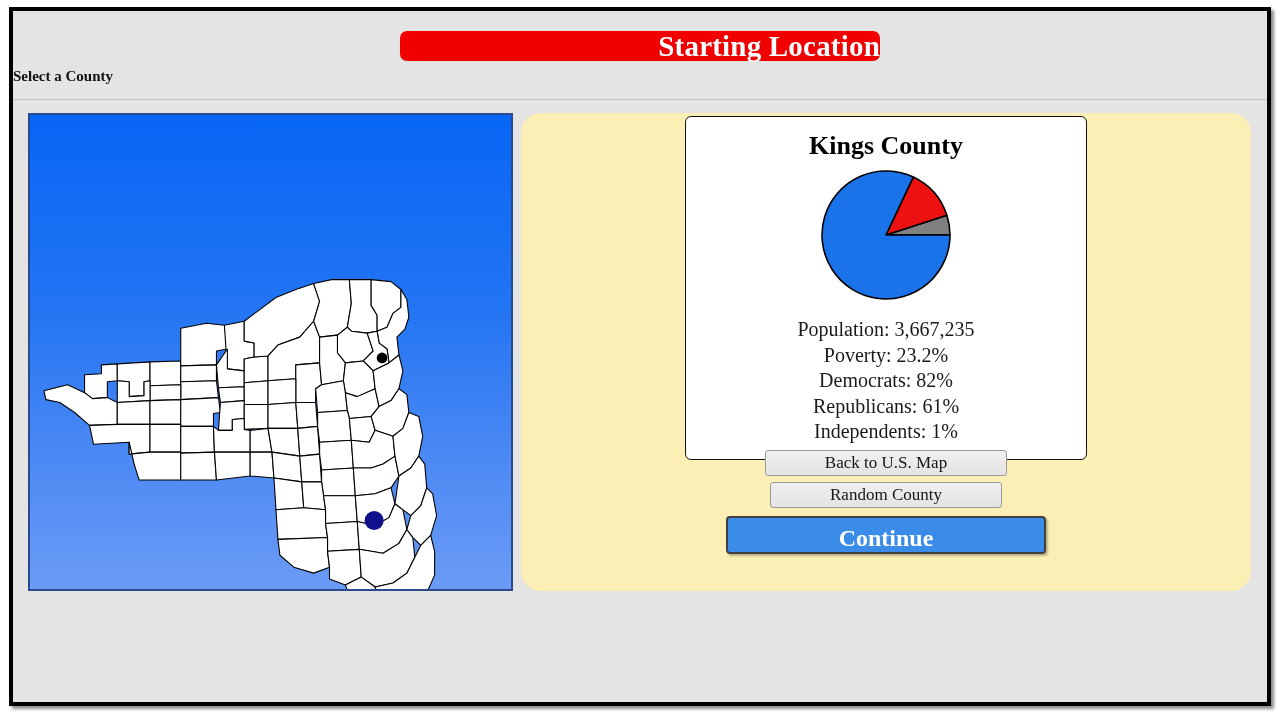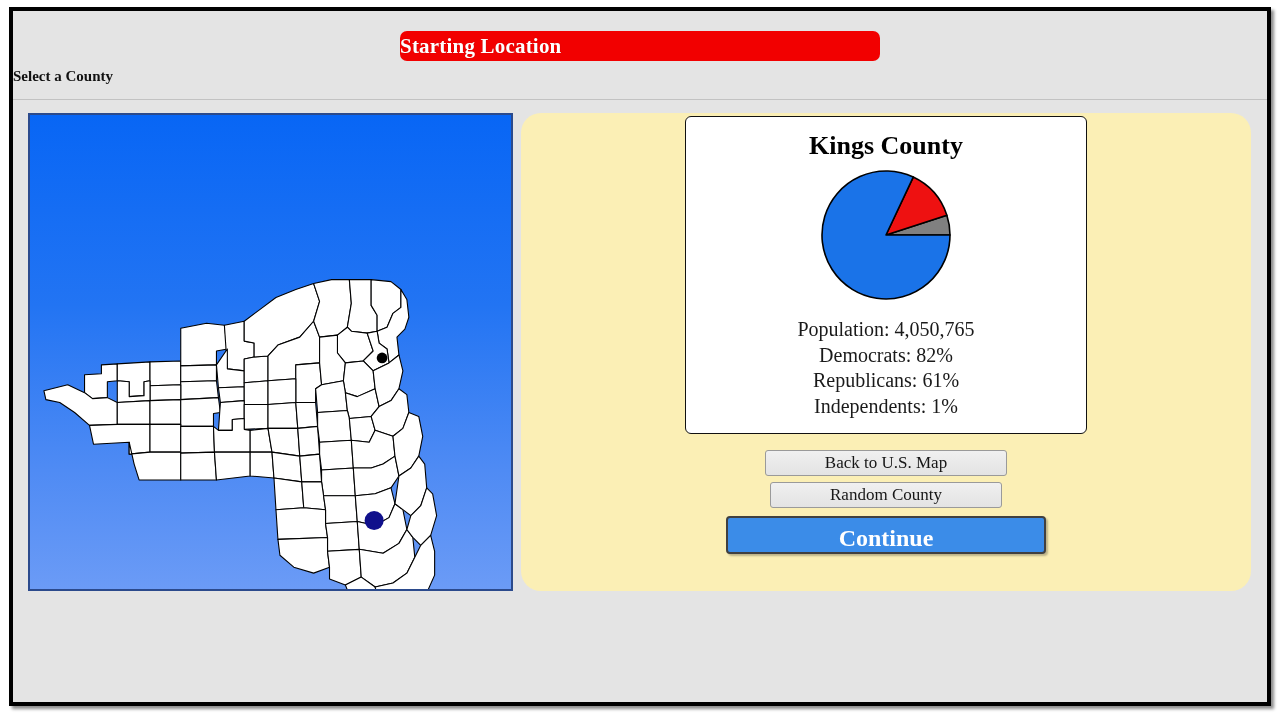--- a/index.html
+++ b/index.html
@@ -29,24 +29,24 @@
     border-bottom: 1px solid #c2c2c2;
   }
   #title-banner {
     position: absolute;
     left: 50%; transform: translateX(-50%);
     top: 20px;
     width: 480px; height: 30px;
     background: #f20000;
     border-radius: 7px;
     color: #ffffff;
-    font-size: 21px;
+    font-size: 29px;
     font-weight: bold;
     line-height: 30px;
-    text-align: left;
+    text-align: right;
     letter-spacing: 0.2px;
     text-shadow: 0 0 1px rgba(0,0,0,0.25);
   }
   #subtitle {
     position: absolute;
     left: 0; right: 0;
     top: 57px;
     font-size: 15px;
     font-weight: bold;
     color: #111111;
@@ -287,21 +287,22 @@
               <path d="M0,0 L64,0 A64,64 0 0,0 60.86,-19.78 Z" fill="#808080"></path>
 
               <path d="M0,0 L60.86,-19.78 A64,64 0 0,0 27.24,-57.91 Z" fill="#ee1111"></path>
 
               <path d="M0,0 L27.24,-57.91 A64,64 0 1,0 64,0 Z" fill="#1a73e8"></path>
             </g>
           </svg>
         </div>
 
         <div id="stats">
-          <div class="stat-line">Population: 4,050,765</div>
+          <div class="stat-line">Population: 3,667,235</div>
+          <div class="stat-line">Poverty: 23.2%</div>
           <div class="stat-line">Democrats: 82%</div>
           <div class="stat-line">Republicans: 61%</div>
           <div class="stat-line">Independents: 1%</div>
         </div>
       </div>
 
       <div id="button-stack">
         <button class="plain-button wide">Back to U.S. Map</button>
         <button class="plain-button">Random County</button>
         <button id="continue-button">Continue</button>

